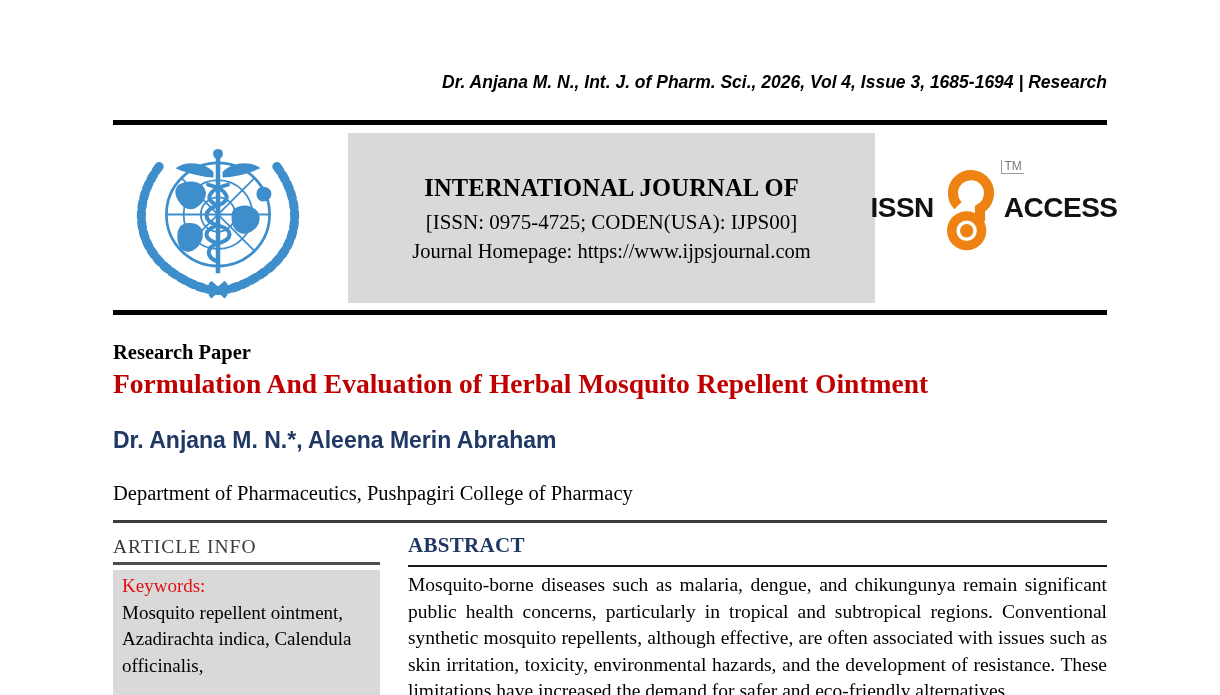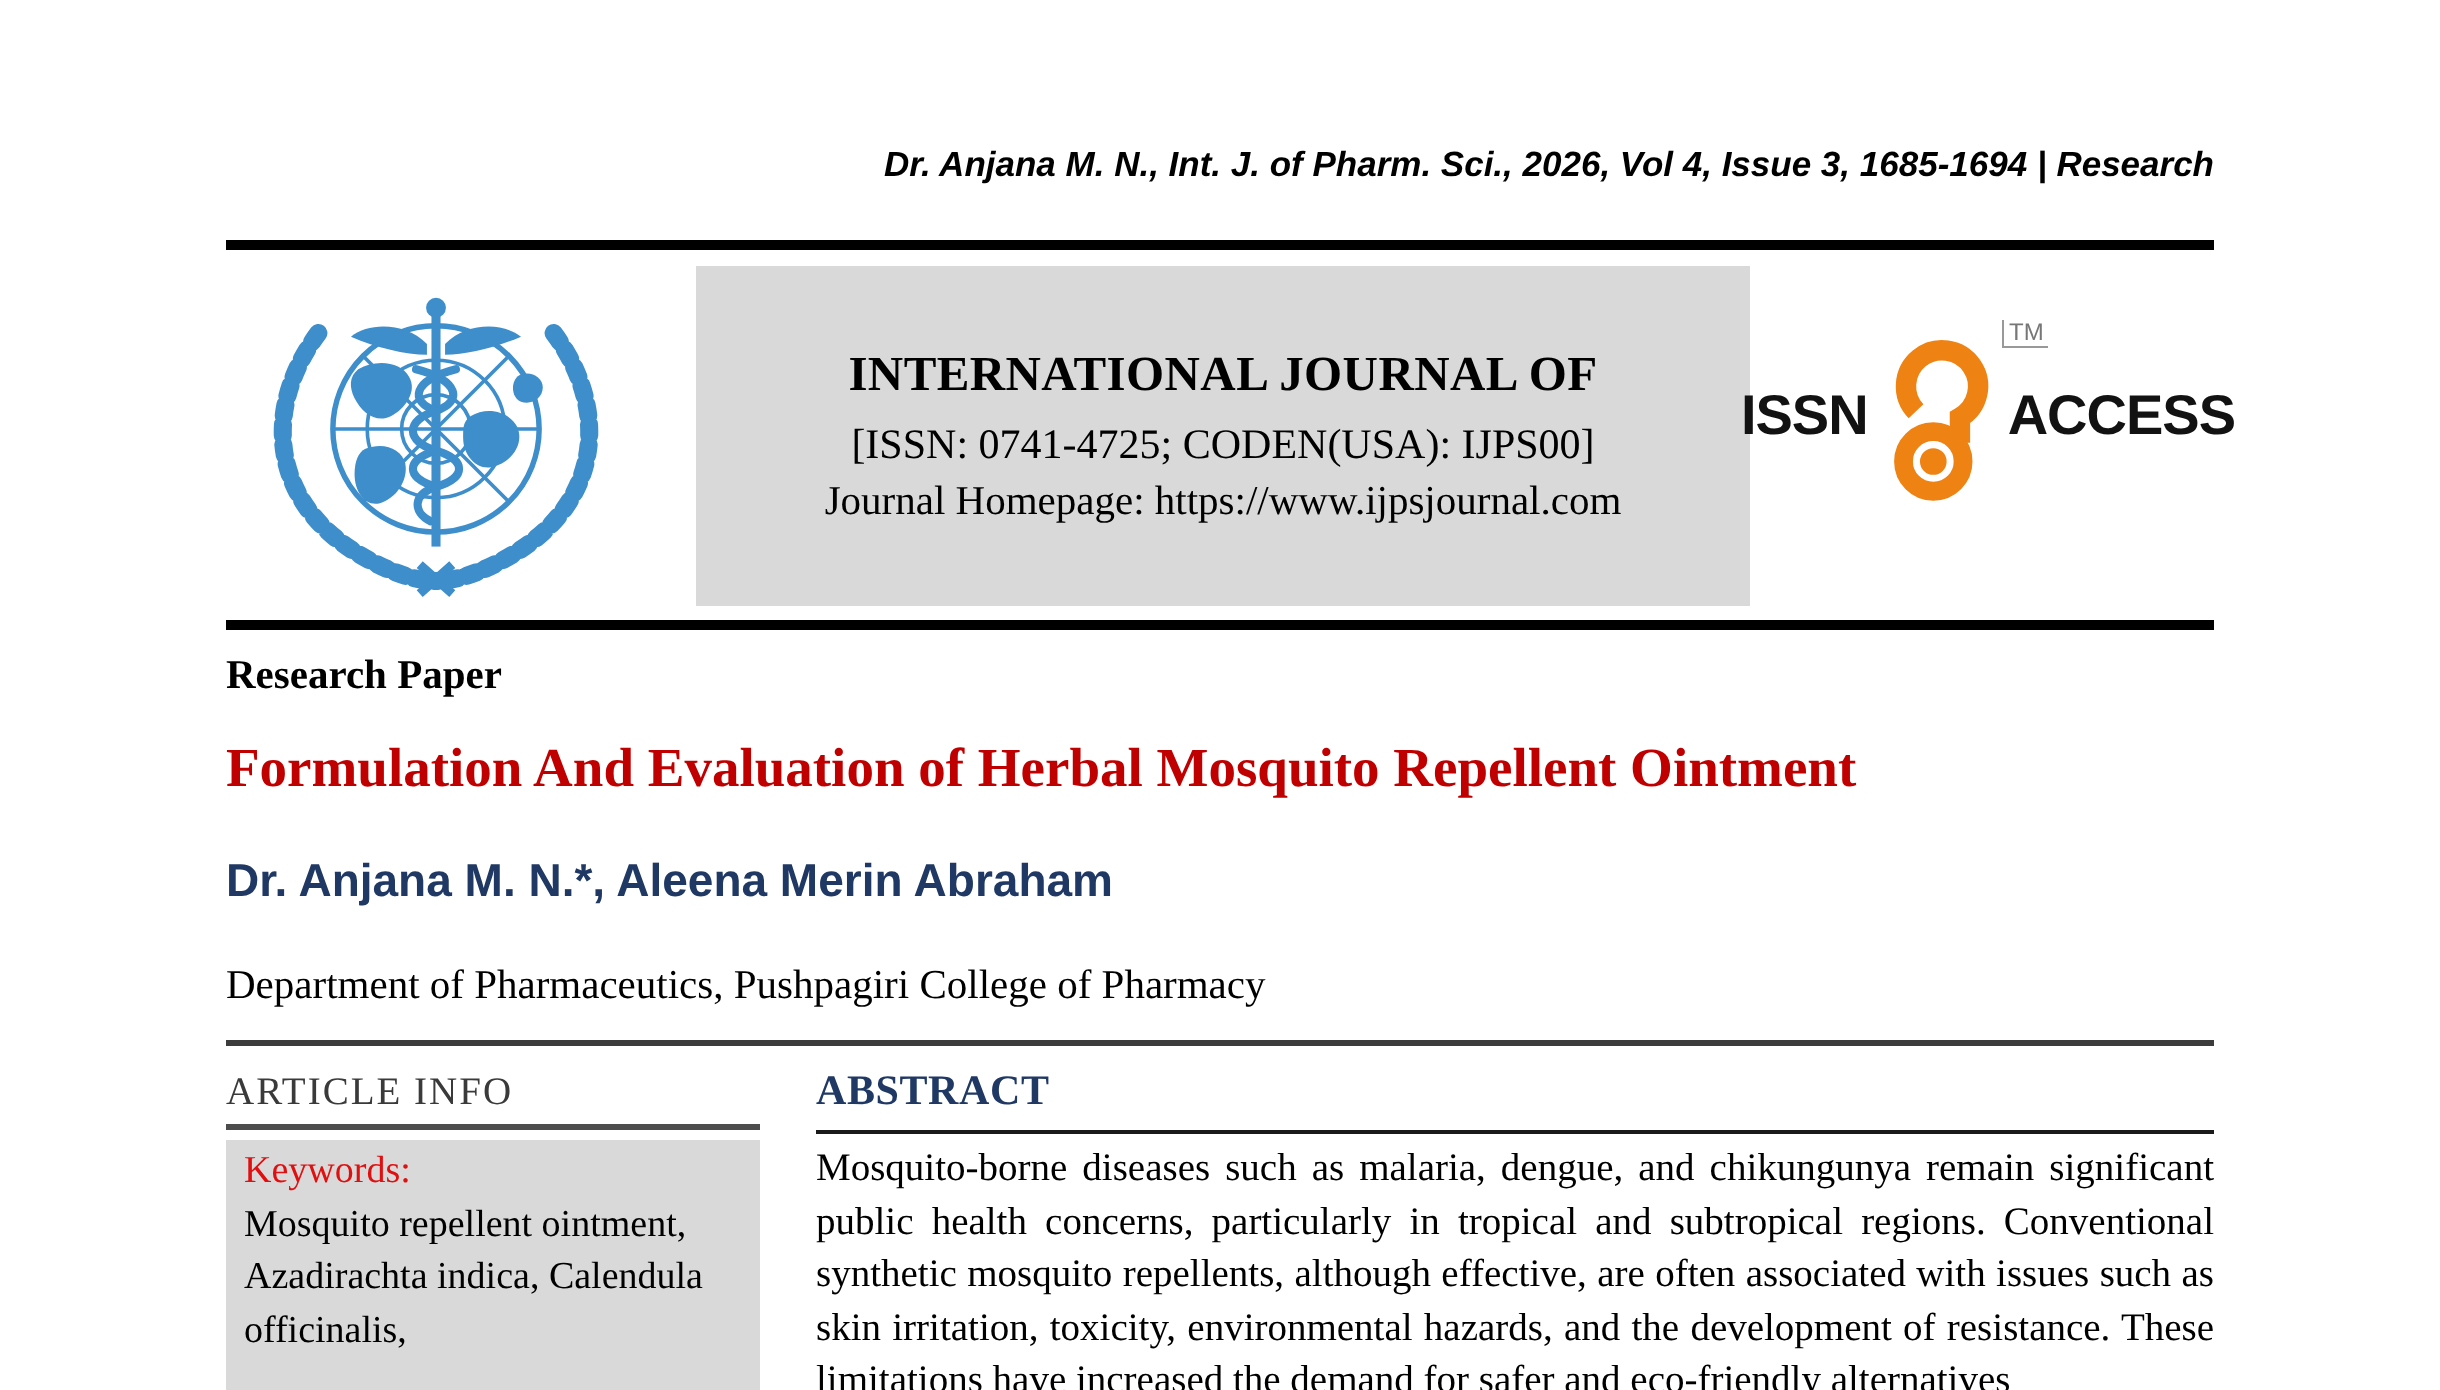--- a/index.html
+++ b/index.html
@@ -40,21 +40,21 @@
   .oa-word{letter-spacing:-.5px;}
   .oa-lock-wrap{position:relative;width:58px;height:88px;flex:0 0 auto;}
   .oa-tm{
     position:absolute;top:-4px;right:-26px;
     font-size:12px;font-weight:normal;color:#777;
     border-left:1.5px solid #999;border-bottom:1.5px solid #999;
     padding:0 2px 1px 3px;line-height:12px;
   }
 
   
-  .res-paper{left:113px;top:327px;font-weight:bold;font-size:20.5px;color:#000;}
+  .res-paper{left:113px;top:341px;font-weight:bold;font-size:20.5px;color:#000;}
   .paper-title{left:113px;top:368px;font-weight:bold;font-size:27.5px;color:#c00000;}
   .authors{
     left:113px;top:427px;font-family:"Liberation Sans",sans-serif;
     font-weight:bold;font-size:23px;color:#1f3864;
   }
   .affiliation{left:113px;top:482px;font-size:20.5px;color:#000;}
 
   .rule-thin{left:113px;top:520px;width:994px;height:2.5px;background:#3c3c3c;}
 
   
@@ -114,21 +114,21 @@
       <path d="M 100,38 C 88,26 68,26 58,34 C 72,40 88,44 100,44 Z"></path>
       <path d="M 110,38 C 122,26 142,26 152,34 C 138,40 122,44 110,44 Z"></path>
     </g>
     <path d="M 94,52 C 118,58 120,70 105,75 C 88,80 88,92 105,97 C 122,102 122,112 105,117 C 92,121 92,131 102,136" fill="none" stroke="#3e8ecc" stroke-width="4.5" stroke-linecap="round"></path>
     <path d="M 116,52 C 92,58 90,70 105,75 M 105,97 C 88,102 88,112 105,117" fill="none" stroke="#3e8ecc" stroke-width="4.5" stroke-linecap="round"></path>
   </svg>
 </div>
 
 <div class="abs mast-gray">
   <div class="mast-title">INTERNATIONAL JOURNAL OF</div>
-  <div class="mast-issn">[ISSN: 0741-4725; CODEN(USA): IJPS00]</div>
+  <div class="mast-issn">[ISSN: 0975-4725; CODEN(USA): IJPS00]</div>
   <div class="mast-home">Journal Homepage: https://www.ijpsjournal.com</div>
 </div>
 
 <div class="abs oa-box">
   <span class="oa-word">ISSN</span>
   <span class="oa-lock-wrap">
     <svg width="58" height="88" viewBox="18 6 74 106">
       <path d="M 41,56 A 23 23 0 1 1 69,60 L 69,76" fill="none" stroke="#ee8212" stroke-width="13" stroke-linecap="butt"></path>
       <circle cx="52" cy="88" r="19" fill="none" stroke="#ee8212" stroke-width="12"></circle>
       <circle cx="52" cy="88" r="8.5" fill="#ee8212"></circle>

